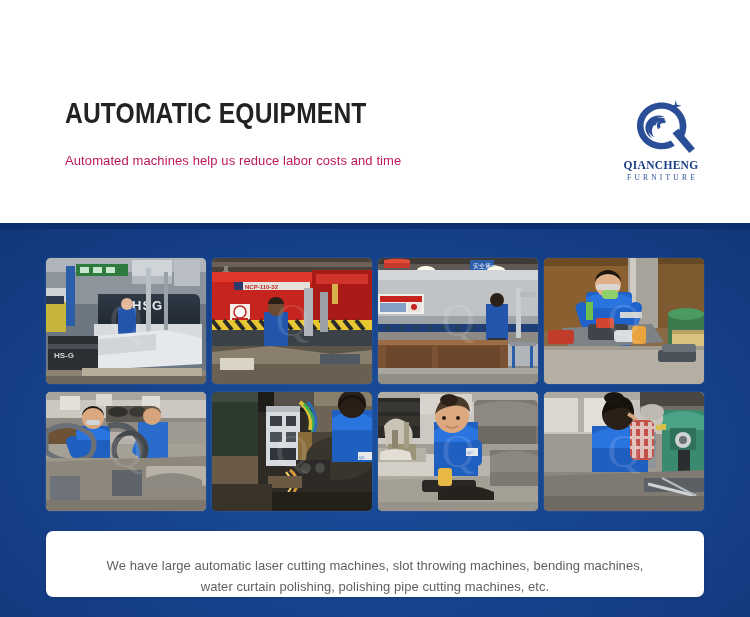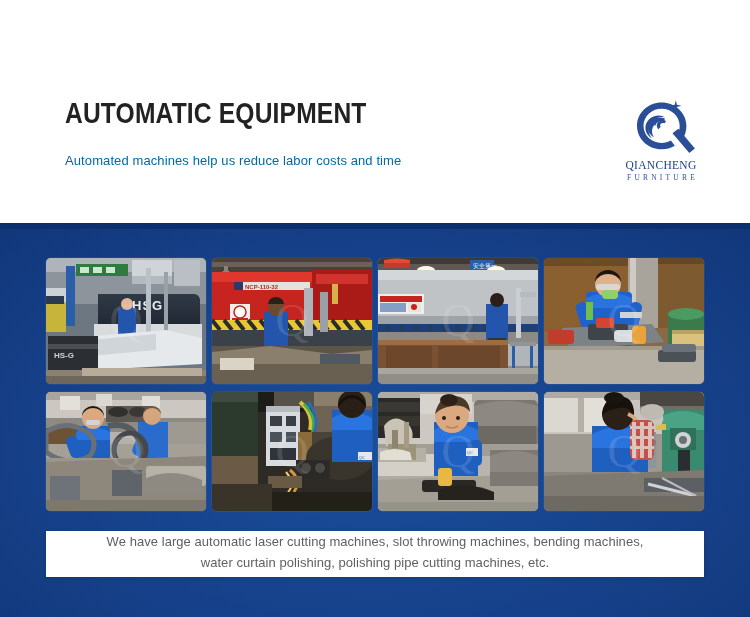--- a/index.html
+++ b/index.html
@@ -47,21 +47,21 @@
     margin: 0;
     transform: scaleX(0.82);
     transform-origin: left center;
     white-space: nowrap;
   }
   .subtitle {
     margin: 0;
     padding-top: 22px;
     font-size: 13px;
     font-weight: normal;
-    color: #0369a1;
+    color: #be185d;
     letter-spacing: 0.1px;
     line-height: 18px;
     white-space: nowrap;
   }
 
   
   .logo {
     position: absolute;
     right: 46px;
     top: 62px;
@@ -70,21 +70,21 @@
     text-align: center;
   }
   .logo-mark {
     width: 86px;
     height: 60px;
     display: block;
   }
   .logo-name {
     font-family: "Liberation Serif", serif;
     font-size: 11.5px;
-    font-weight: normal;
+    font-weight: bold;
     color: #1b3f86;
     letter-spacing: 0.3px;
     line-height: 13px;
     margin-top: 1px;
   }
   .logo-sub {
     font-family: Liberation Serif, serif;
     font-size: 7.5px;
     color: #32549a;
     letter-spacing: 3.2px;
@@ -153,25 +153,25 @@
     pointer-events: none;
     line-height: 1;
   }
 
   
   .caption {
     position: absolute;
     left: 46px;
     top: 308px;       
     width: 658px;
-    height: 46px;
+    height: 66px;
     background: #ffffff;
-    border-radius: 0;
+    border-radius: 7px;
     display: flex;
-    align-items: flex-start;
+    align-items: flex-end;
     justify-content: center;
     box-shadow: 0 1px 4px rgba(0,0,0,0.12);
   }
   .caption p {
     margin: 0;
     text-align: center;
     color: #5f5f5f;
     font-size: 13px;
     line-height: 21px;
     letter-spacing: 0.05px;

